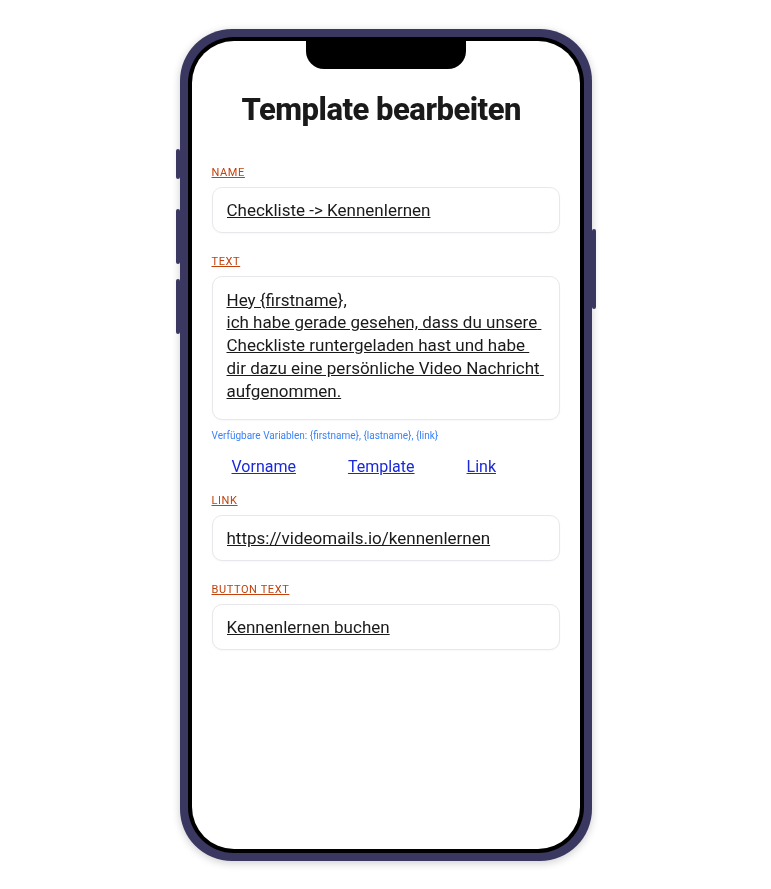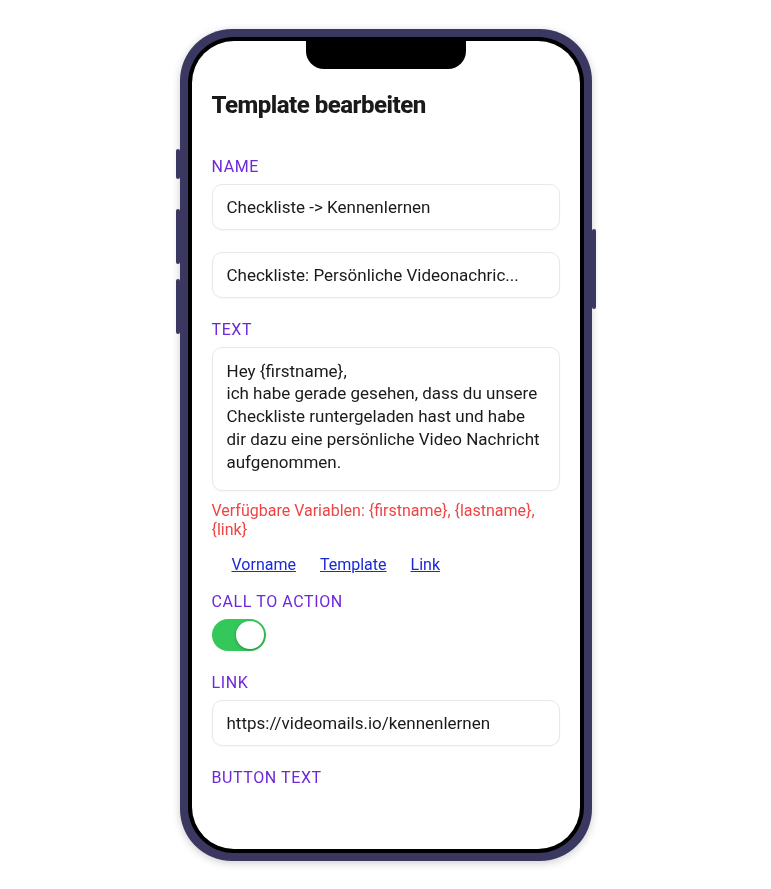--- a/index.html
+++ b/index.html
@@ -59,63 +59,66 @@
     border-bottom-left-radius: 18px;
     border-bottom-right-radius: 18px;
     z-index: 10;
   }
   .content {
     padding: 50px 20px 0 20px;
     height: 100%;
     overflow: hidden;
   }
   .title {
-    font-size: 24px;
+    font-size: 31px;
     font-weight: 800;
     color: #1a1a1a;
     letter-spacing: -0.5px;
     margin-bottom: 38px;
+    margin-left: 30px;
   }
   .field-group {
     margin-bottom: 22px;
   }
   .field-label {
-    font-size: 16px;
+    font-size: 11px;
     letter-spacing: 0.6px;
-    color: #6d28d9;
+    color: #c2410c;
     margin-bottom: 8px;
     font-weight: 400;
+    text-decoration: underline;
   }
   .input, .textarea {
     width: 100%;
     background: #fff;
     border: 1px solid #e8e8ec;
     border-radius: 10px;
     padding: 12px 14px;
     font-size: 17px;
     color: #1a1a1a;
     font-family: inherit;
     box-shadow: 0 1px 2px rgba(0,0,0,0.03);
+    text-decoration: underline;
   }
   .input { height: 46px; white-space: nowrap; overflow: hidden; text-overflow: ellipsis; }
   .textarea {
     height: 144px;
     resize: none;
     line-height: 1.35;
     overflow: hidden;
   }
   .hint {
-    font-size: 16px;
-    color: #ef4444;
+    font-size: 10px;
+    color: #3b82f6;
     margin-top: 6px;
     margin-bottom: 4px;
   }
   .var-links {
     display: flex;
-    gap: 24px;
+    gap: 52px;
     padding-left: 20px;
     margin-bottom: 18px;
   }
   .var-links a {
     color: #1a28d8;
     text-decoration: underline;
     font-size: 16px;
     cursor: pointer;
   }
   .toggle {
@@ -152,49 +155,43 @@
       <div class="content">
 
         <h1 class="title">Template bearbeiten</h1>
 
         <div class="field-group">
           <div class="field-label">NAME</div>
           <input class="input" type="text" value="Checkliste -&gt; Kennenlernen" style="">
         </div>
 
         <div class="field-group">
-          <input class="input" type="text" value="Checkliste: Persönliche Videonachric..." style="">
         </div>
 
         <div class="field-group" style="margin-bottom:16px;">
           <div class="field-label">TEXT</div>
           <textarea class="textarea" style="">Hey {firstname},
 ich habe gerade gesehen, dass du unsere Checkliste runtergeladen hast und habe dir dazu eine persönliche Video Nachricht aufgenommen.</textarea>
           <div class="hint">Verfügbare Variablen: {firstname}, {lastname}, {link}</div>
         </div>
 
         <div class="var-links">
           <a>Vorname</a>
           <a>Template</a>
           <a>Link</a>
         </div>
 
-        <div class="field-group">
-          <div class="field-label">CALL TO ACTION</div>
-          <div class="toggle">
-            <div class="knob"></div>
-          </div>
-        </div>
 
         <div class="field-group">
           <div class="field-label">LINK</div>
           <input class="input" type="text" value="https://videomails.io/kennenlernen" style="">
         </div>
 
         <div class="field-group">
           <div class="field-label">BUTTON TEXT</div>
+          <input class="input" type="text" value="Kennenlernen buchen" style="">
         </div>
 
 
       </div>
     </div>
   </div>
 </div>
 
 </body></html>

